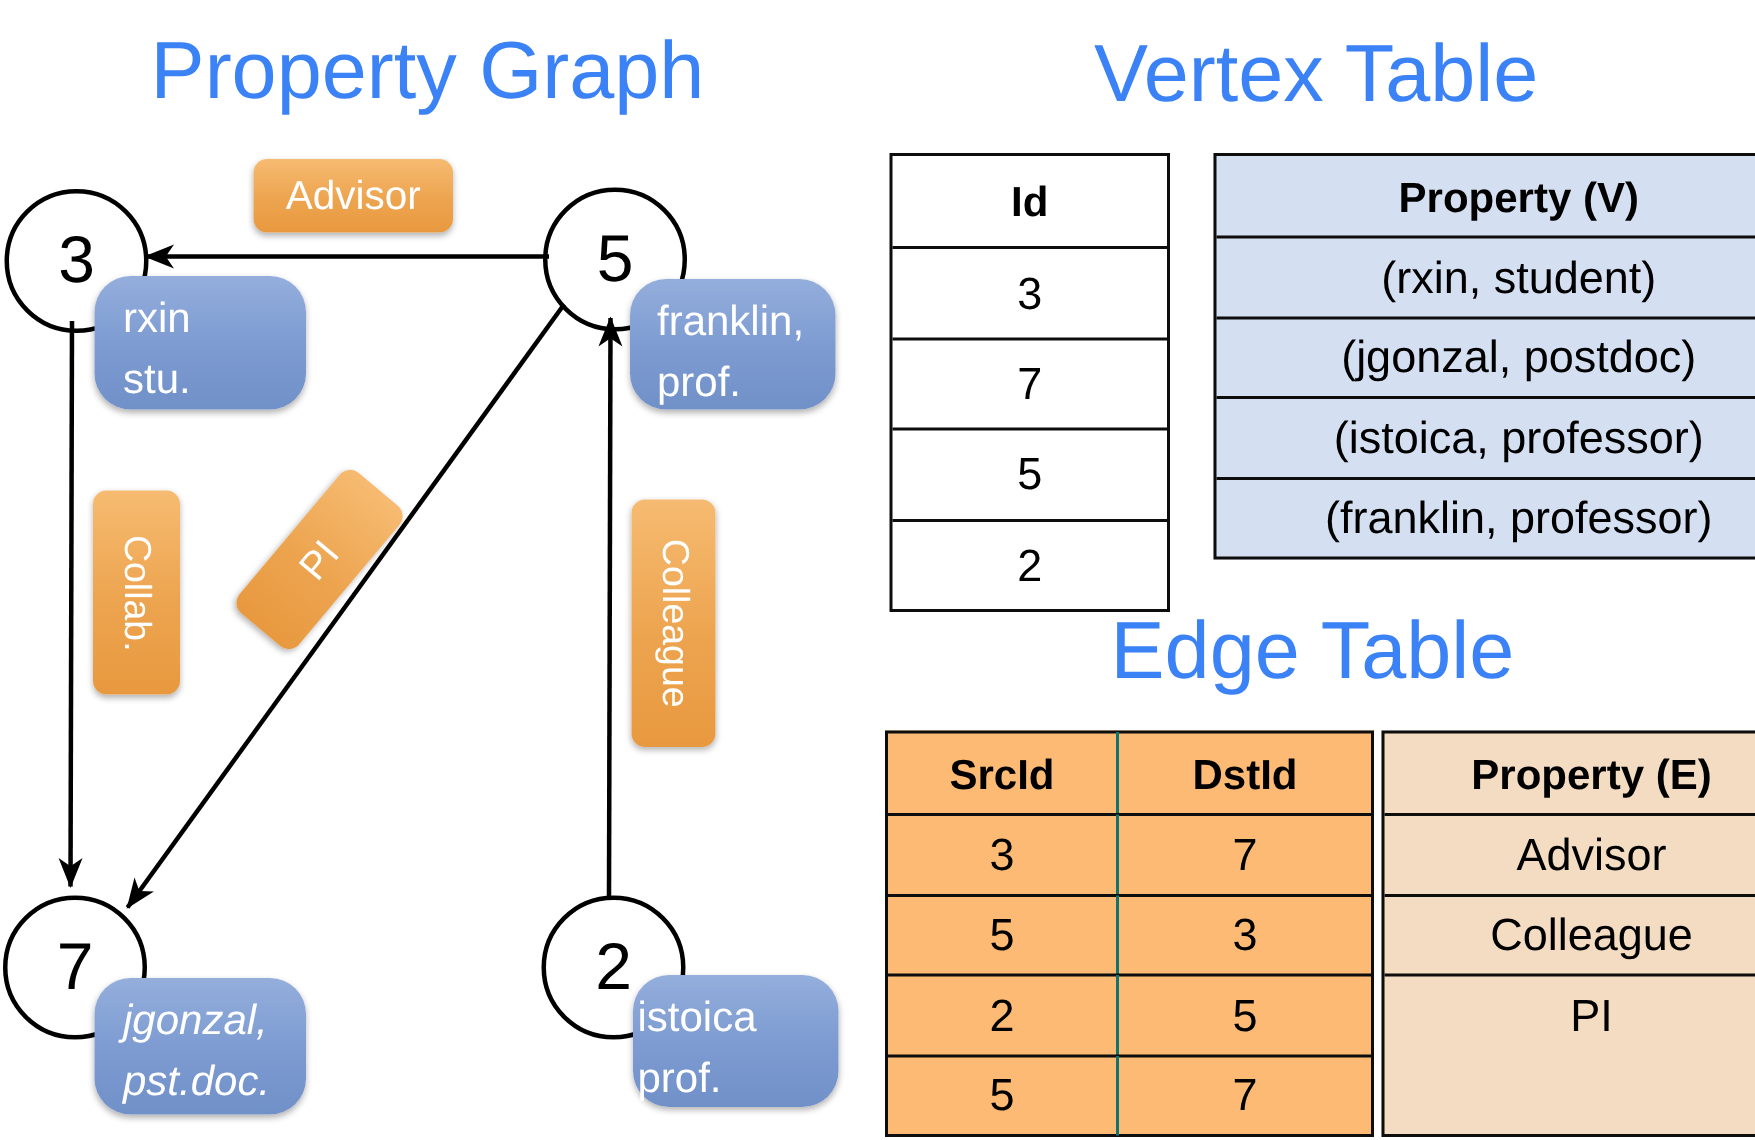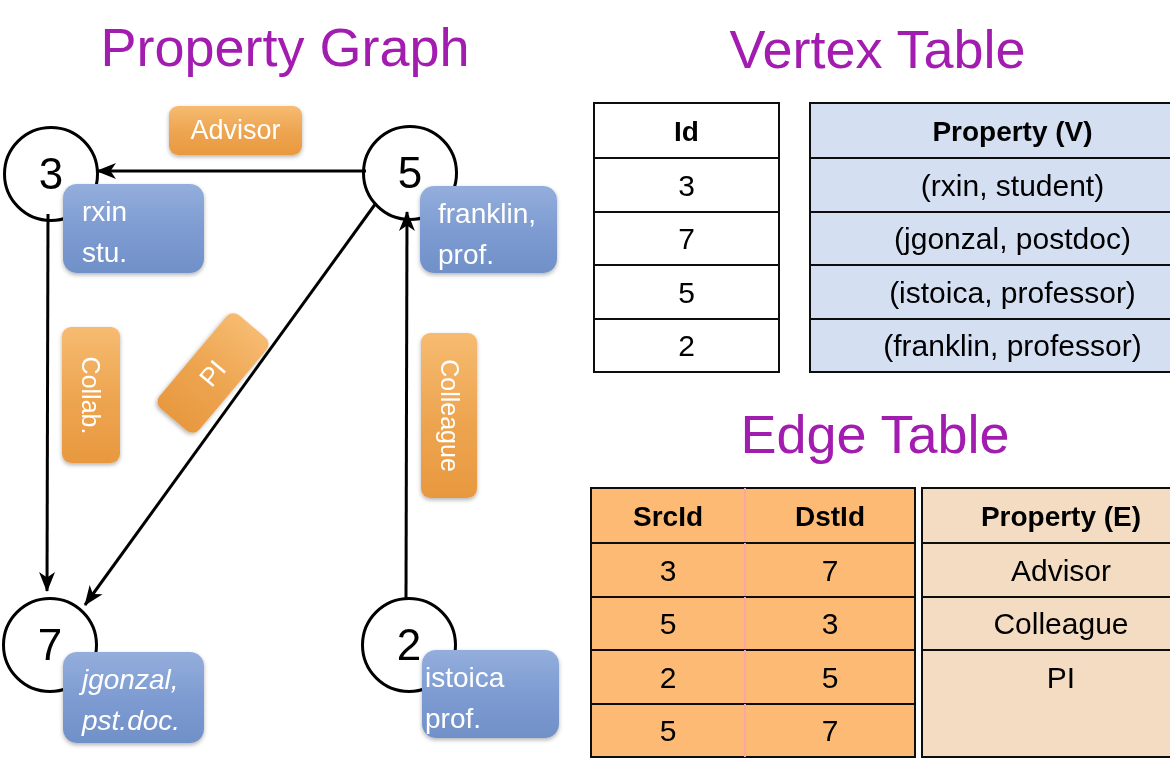--- a/index.html
+++ b/index.html
@@ -1,48 +1,48 @@
 <!DOCTYPE html>
 <html><head>
 <meta charset="utf-8">
 <style>
   html,body{margin:0;padding:0;background:#fff;}
   .canvas{position:relative;width:1170px;height:760px;background:#fff;overflow:hidden;
           font-family:"Liberation Sans",sans-serif;color:#000;}
   .abs{position:absolute;}
-  .big-title{font-size:54px;font-weight:400;letter-spacing:0px;color:#a21caf;text-align:center;white-space:nowrap;}
+  .big-title{font-size:54px;font-weight:400;letter-spacing:0px;color:#3b82f6;text-align:center;white-space:nowrap;}
 
   
   .node{position:absolute;width:90px;height:90px;border:3.5px solid #000;border-radius:50%;
         background:#fff;display:flex;align-items:center;justify-content:center;
         font-size:44px;font-weight:400;z-index:1;}
   svg.edges{position:absolute;left:0;top:0;z-index:2;}
 
   .obox{position:absolute;z-index:3;border-radius:9px;color:#fff;
         background:linear-gradient(180deg,#f6bb71 0%,#eda44f 55%,#e8993f 100%);
         box-shadow:0 2px 4px rgba(0,0,0,.30);
         display:flex;align-items:center;justify-content:center;}
   .obox .h{font-size:27px;}
   .vtext{transform:rotate(90deg);white-space:nowrap;font-size:25px;}
   .vtext-rev{transform:rotate(-90deg);white-space:nowrap;font-size:26px;}
 
-  .bbox{position:absolute;z-index:4;border-radius:14px;color:#fff;
+  .bbox{position:absolute;z-index:4;border-radius:24px;color:#fff;
         background:linear-gradient(180deg,#94aedc 0%,#7e9cd2 50%,#7090c8 100%);
         box-shadow:0 2px 4px rgba(0,0,0,.30);
         font-size:28px;line-height:1.45;padding:8px 0 0 19px;box-sizing:border-box;}
 
   
   .subtable{position:absolute;border:2.5px solid #0d0d0d;box-sizing:border-box;
             display:grid;grid-template-rows:repeat(5,1fr);}
   .trow{display:grid;align-items:center;border-top:2px solid #0d0d0d;}
   .trow:first-child{border-top:none;}
   .tcell{text-align:center;font-size:30px;line-height:1;padding-top:2px;}
   .tcell.hd{font-weight:bold;font-size:28px;}
   .cols2{grid-template-columns:152px 1fr;}
-  .cols2 .tcell + .tcell{border-left:2px solid #fca5a5;height:100%;display:flex;
+  .cols2 .tcell + .tcell{border-left:2px solid #0f766e;height:100%;display:flex;
                          align-items:center;justify-content:center;}
 </style>
 </head>
 <body>
 
 <div class="canvas">
 
   <div class="abs big-title" style="left:20px;top:16px;width:530px;">Property Graph</div>
 
   <svg class="edges" width="585" height="760">
@@ -95,21 +95,21 @@
     <div>jgonzal,</div>
     <div>pst.doc.</div>
   </div>
   <div class="bbox" style="left:422px;top:650px;width:137px;height:88px;padding-left:3px;">
     <div>istoica</div>
     <div>prof.</div>
   </div>
 
   <div class="abs big-title" style="left:585px;top:18px;width:585px;">Vertex Table</div>
 
-  <div class="subtable" style="left:593px;top:102px;width:187px;height:271px;background:#fff;">
+  <div class="subtable" style="left:593px;top:102px;width:187px;height:306px;background:#fff;">
     <div class="trow">
         <div class="tcell hd">Id</div>
       </div>
     <div class="trow">
         <div class="tcell">3</div>
       </div>
     <div class="trow">
         <div class="tcell">7</div>
       </div>
     <div class="trow">

